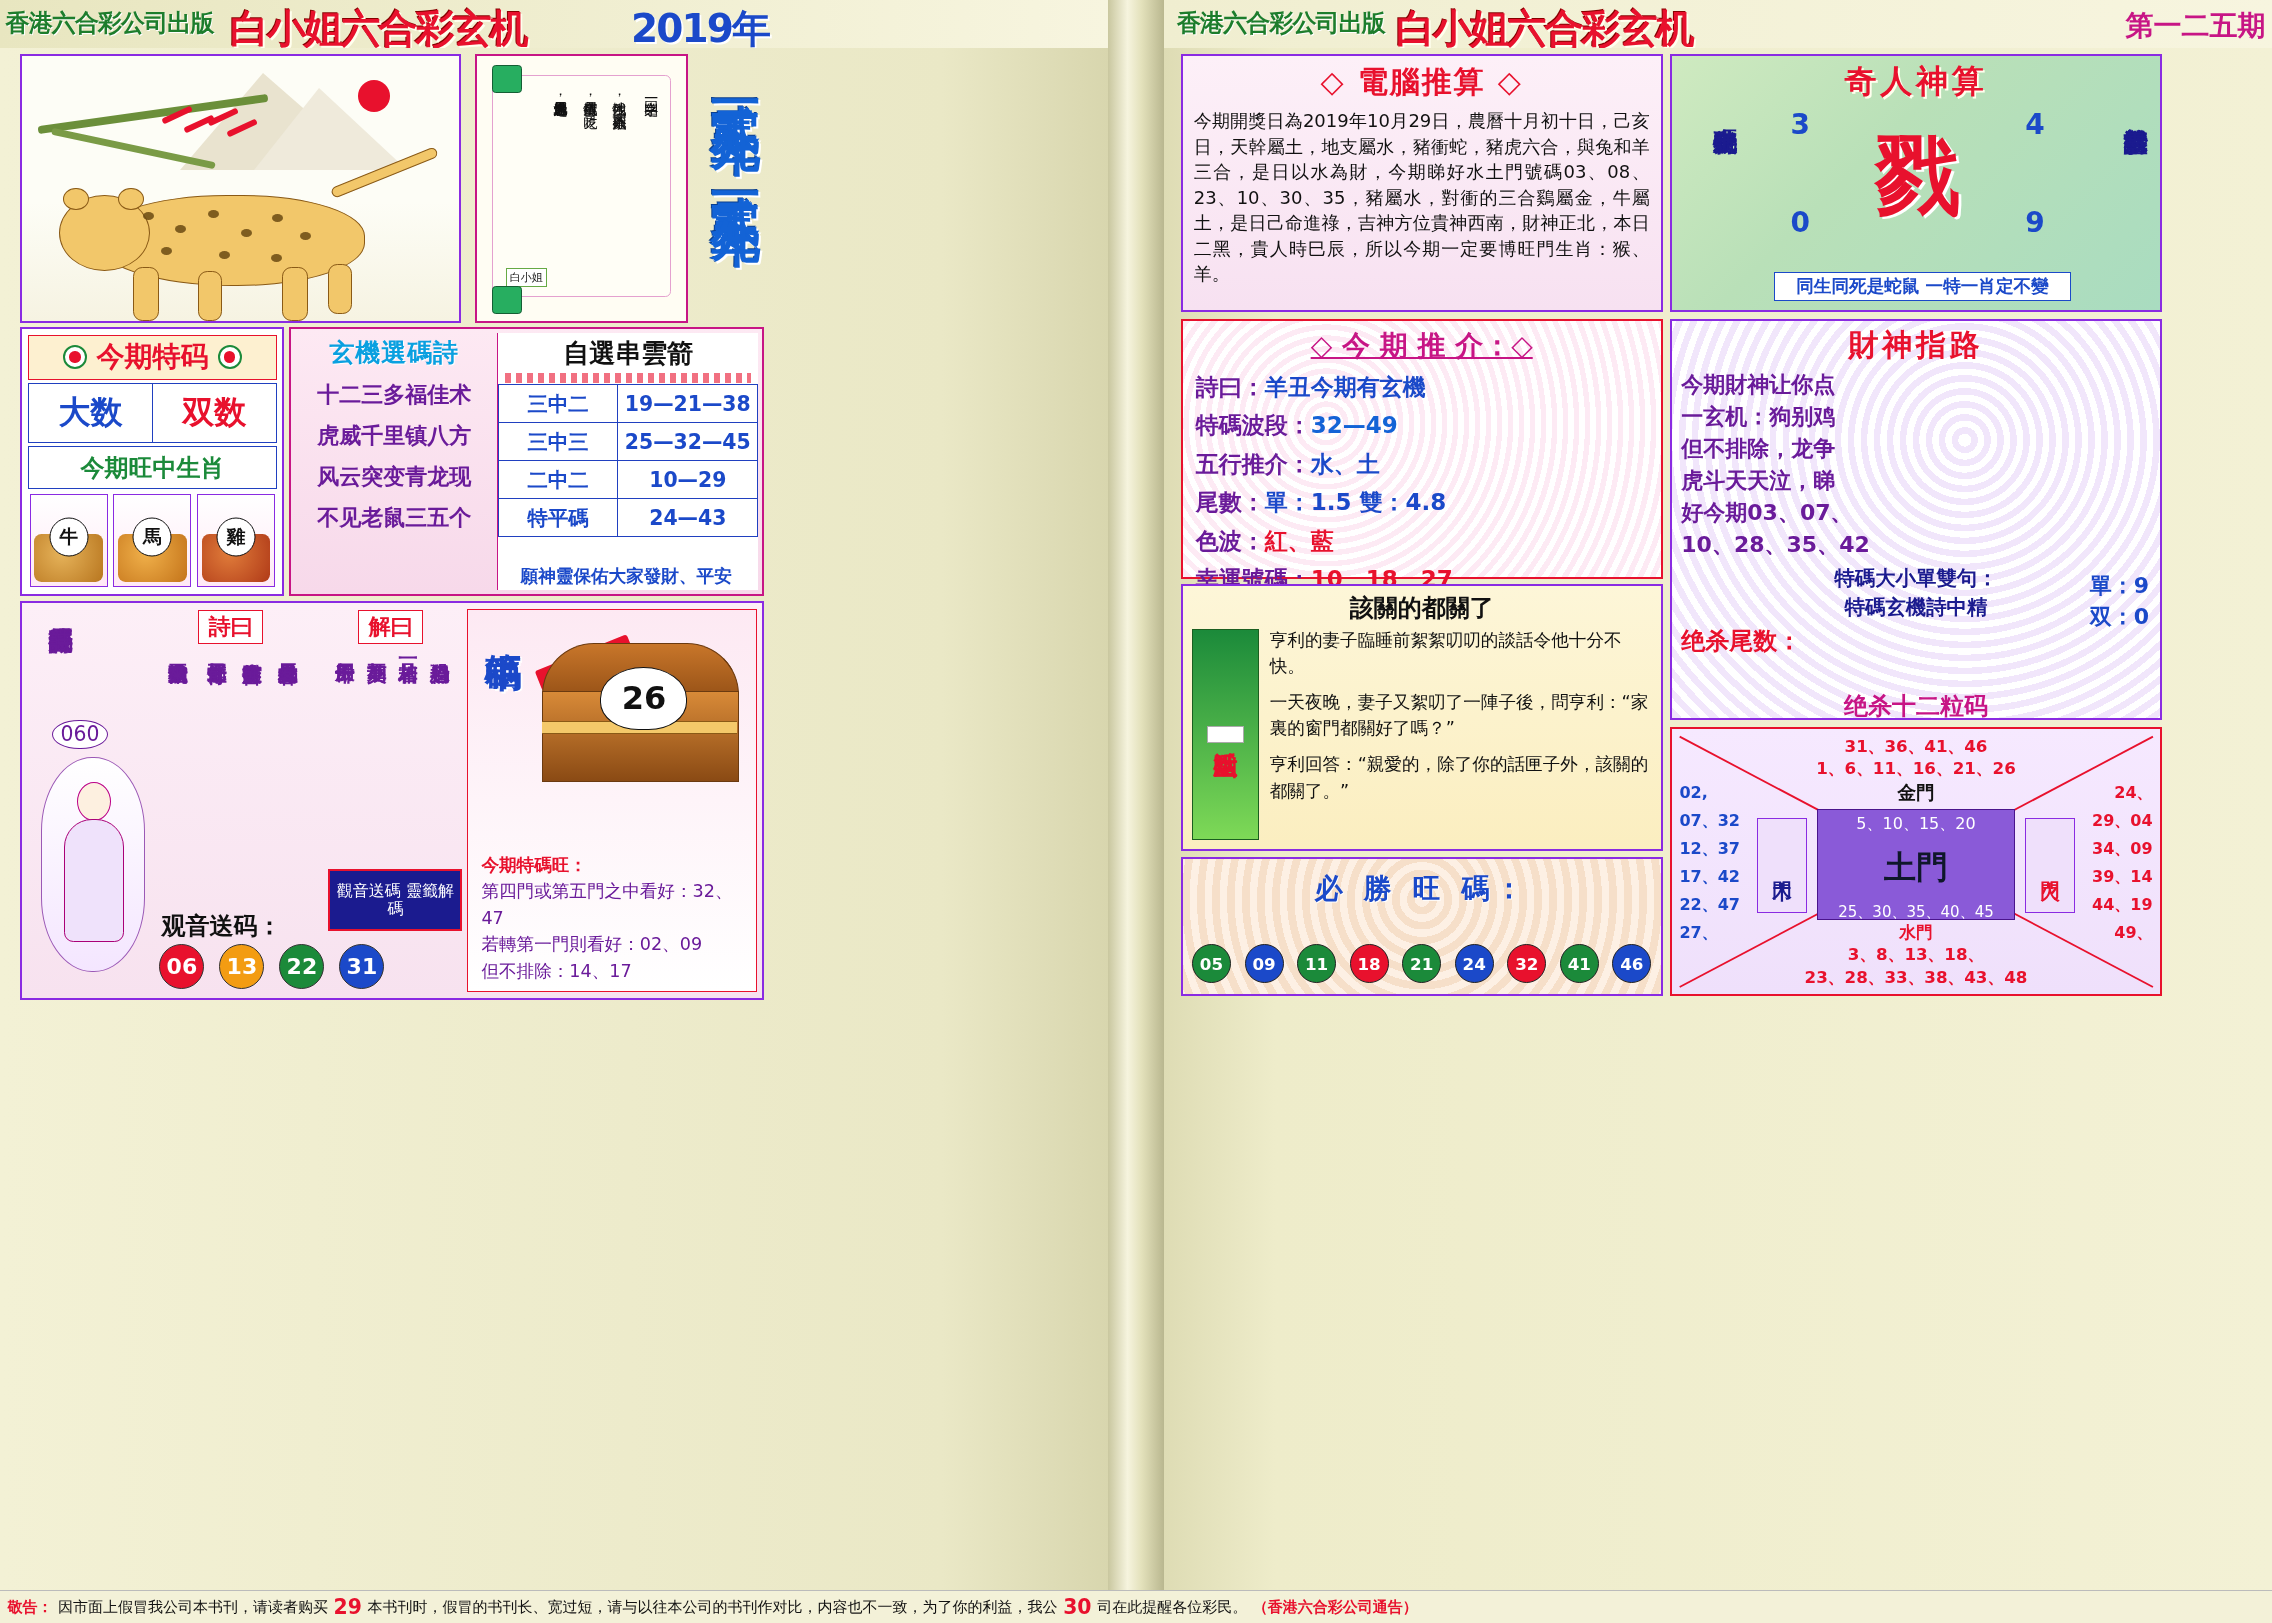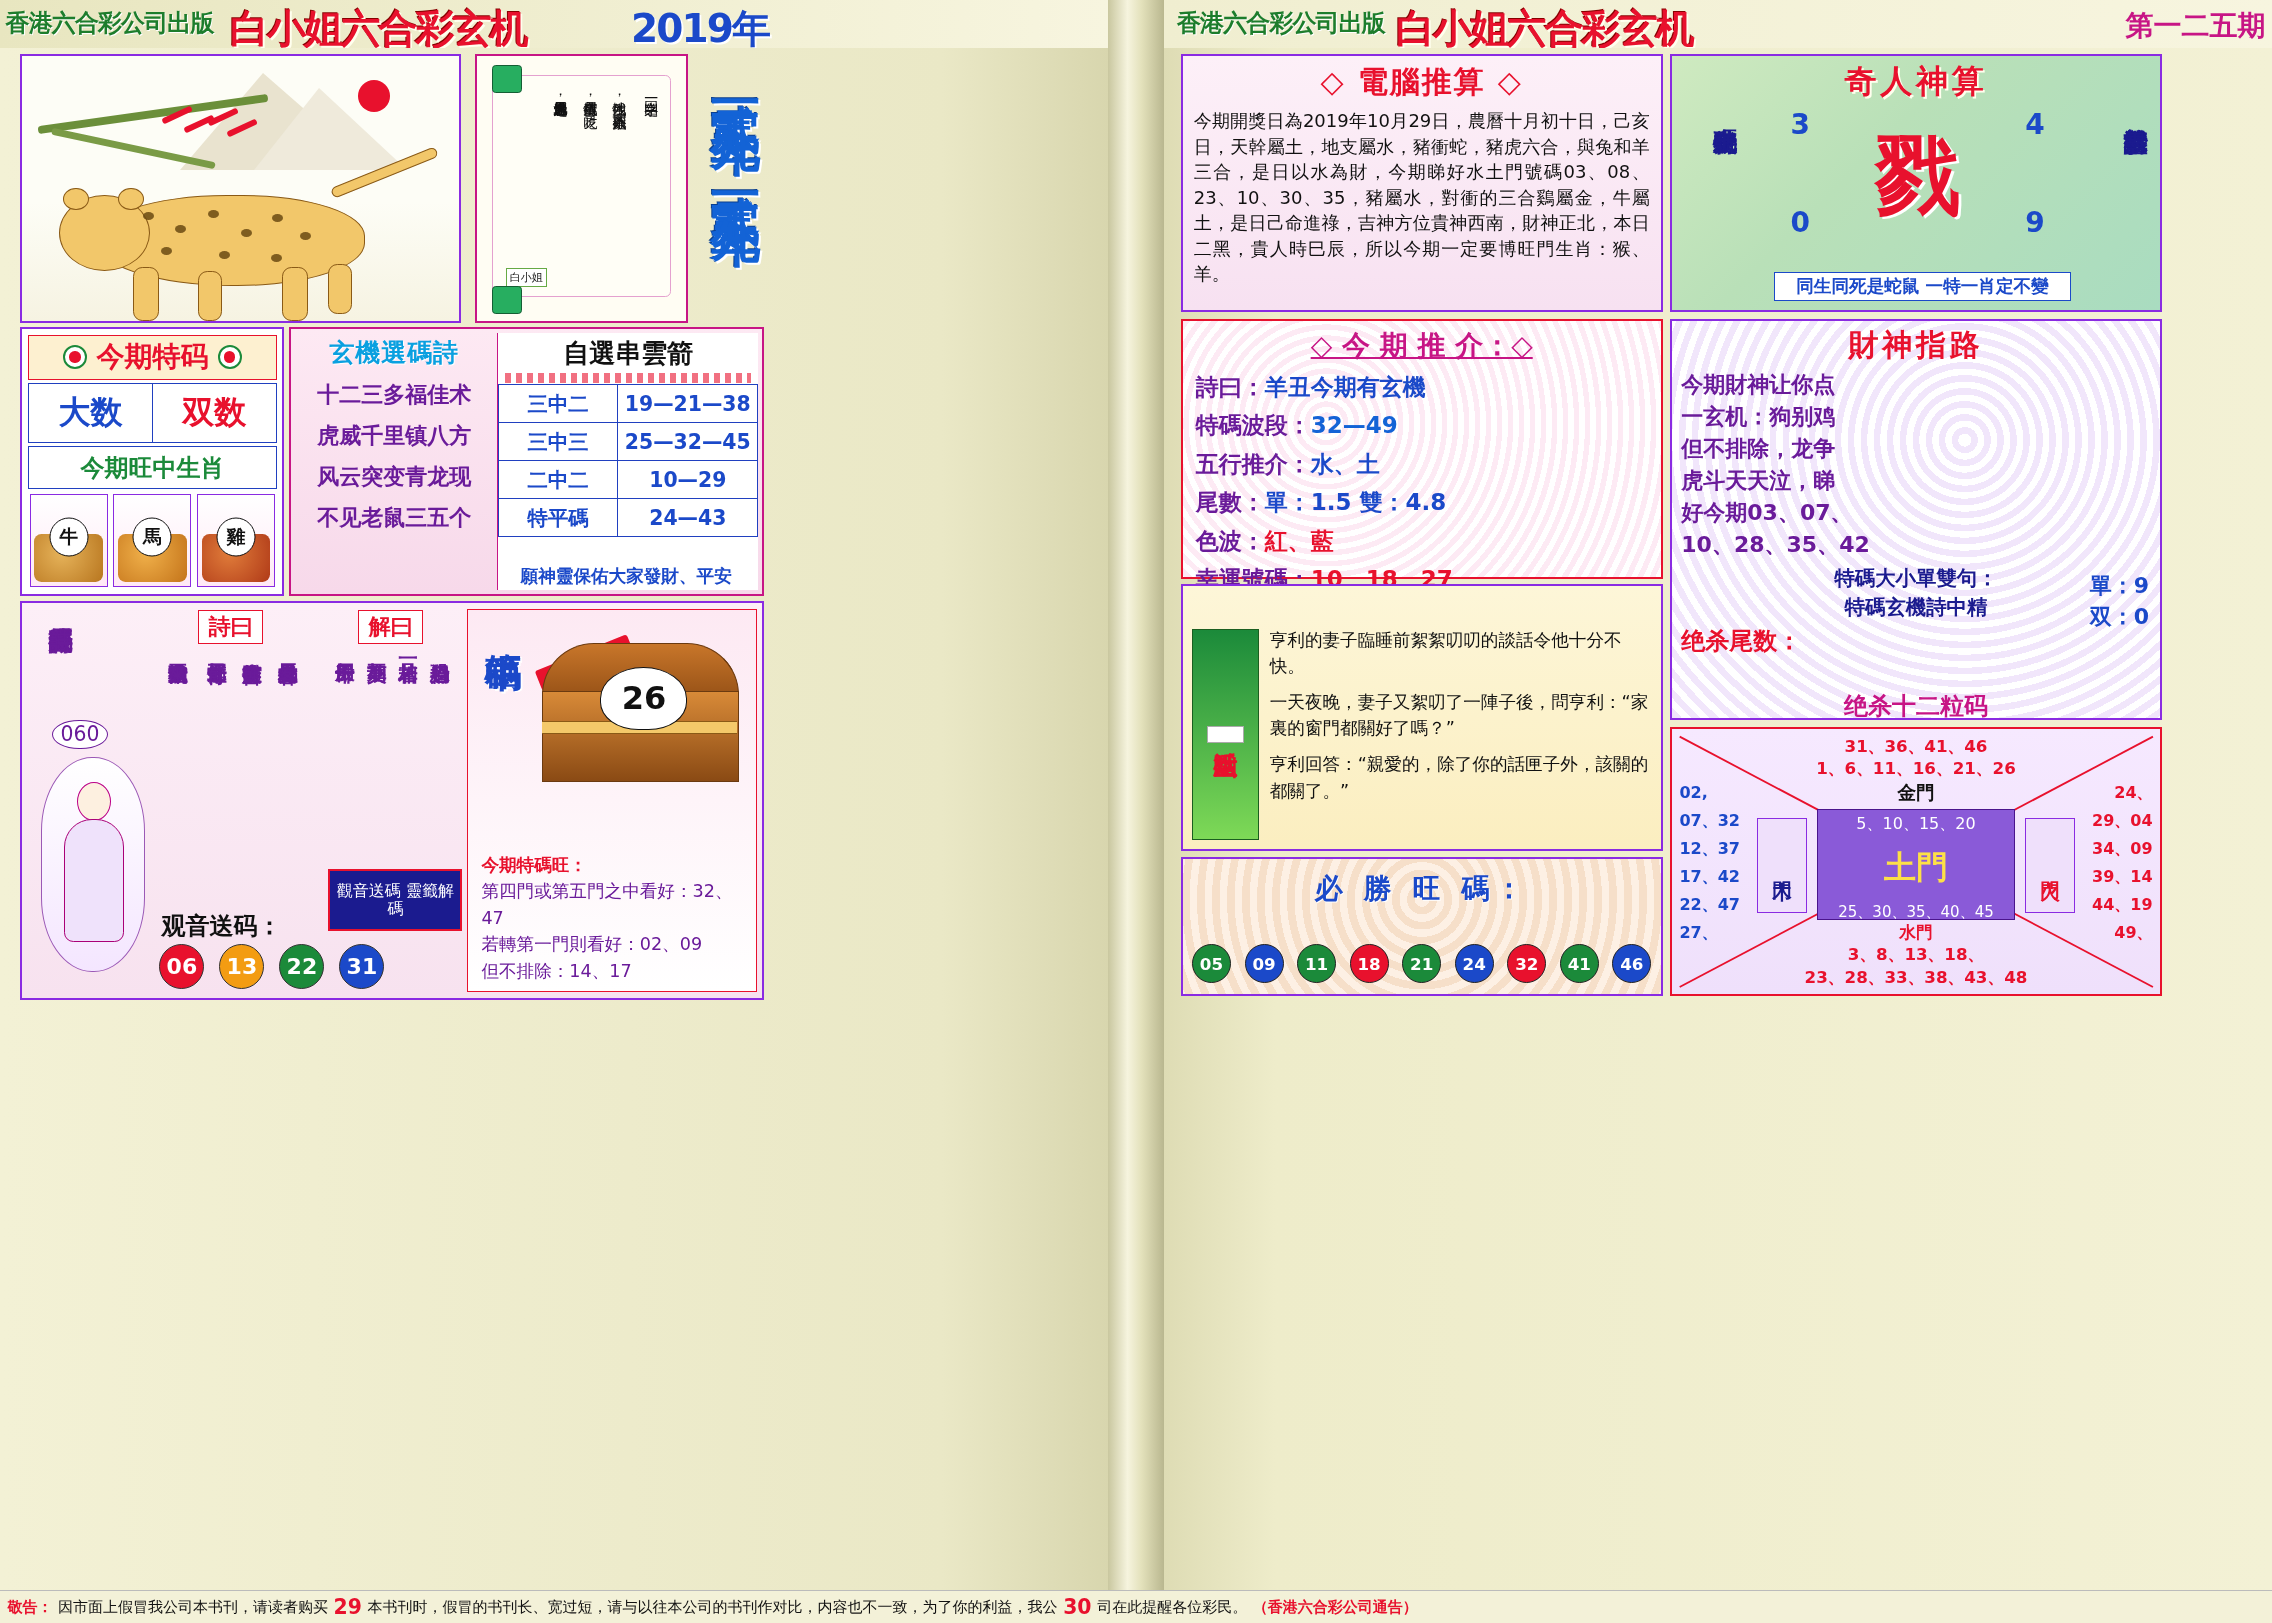--- a/index.html
+++ b/index.html
@@ -179,21 +179,21 @@
   .dr-x svg{width:100%;height:100%;}
   .dr-top{position:absolute;left:102px;right:102px;top:5.6px;text-align:center;font-size:16.7px;color:#e8112d;font-weight:bold;line-height:1.35;}
   .dr-top .gold{color:#111;font-size:18.6px;}
   .dr-bottom{position:absolute;left:102px;right:102px;bottom:5.6px;text-align:center;font-size:16.7px;color:#e8112d;font-weight:bold;line-height:1.35;}
   .dr-left{position:absolute;left:7.4px;top:50px;font-size:16px;color:#1b49c9;font-weight:bold;line-height:1.75;}
   .dr-right{position:absolute;right:7.4px;top:50px;font-size:16px;color:#e8112d;font-weight:bold;line-height:1.75;text-align:right;}
   .dr-wood{position:absolute;left:85px;top:89px;width:48px;height:93px;background:#efe0fb;border:0.9px solid #8a2be2;writing-mode:vertical-rl;text-orientation:upright;font-size:19.5px;color:#1b1b8f;font-weight:bold;display:flex;align-items:center;justify-content:center;}
   .dr-fire{position:absolute;right:85px;top:89px;width:48px;height:93px;background:#efe0fb;border:0.9px solid #8a2be2;writing-mode:vertical-rl;text-orientation:upright;font-size:19.5px;color:#e8112d;font-weight:bold;display:flex;align-items:center;justify-content:center;}
   .dr-center{position:absolute;left:145px;right:145px;top:80px;height:109px;background:#8a5ad8;border:1.9px solid #4a148c;color:#fff;text-align:center;}
   .dr-center .s1{font-size:16px;margin-top:3.7px;color:#fff;}
-  .dr-center .s2{font-size:32px;font-weight:bold;margin-top:11px;color:#fde047;}
+  .dr-center .s2{font-size:32px;font-weight:bold;margin-top:11px;color:#0f172a;}
   .dr-center .s3{font-size:15px;margin-top:13px;color:#fff;}
 
   
   .footer{position:absolute;left:0;right:0;bottom:0;height:33px;background:#f3f1d8;border-top:0.9px solid #bbb;display:flex;align-items:center;font-size:15px;color:#111;padding:0 7.4px;box-sizing:border-box;gap:5.6px;}
   .footer .red{color:#e8112d;font-weight:bold;}
   .footer .num{color:#e8112d;font-weight:bold;font-size:20.4px;}
 </style>
 </head>
 <body>
 
@@ -412,20 +412,21 @@
       </div>
       <div class="tj-line">
         <span>色波：</span><span class="r">紅、藍</span>
       </div>
       <div class="tj-line">
         <span>幸運號碼：</span><span class="r">10、18、27</span>
       </div>
     </div>
 
     <div class="box" id="guan">
+      <div class="gn-title">該關的都關了</div>
       <div class="gn-strip">
         <span>生活幽默</span>
       </div>
       <div class="gn-text">
         <p style="margin:0 0 9.3px">亨利的妻子臨睡前絮絮叨叨的談話令他十分不快。</p>
         <p style="margin:0 0 9.3px">一天夜晚，妻子又絮叨了一陣子後，問亨利：“家裏的窗門都關好了嗎？”</p>
         <p style="margin:0">亨利回答：“親愛的，除了你的話匣子外，該關的都關了。”</p>
       </div>
     </div>
 

